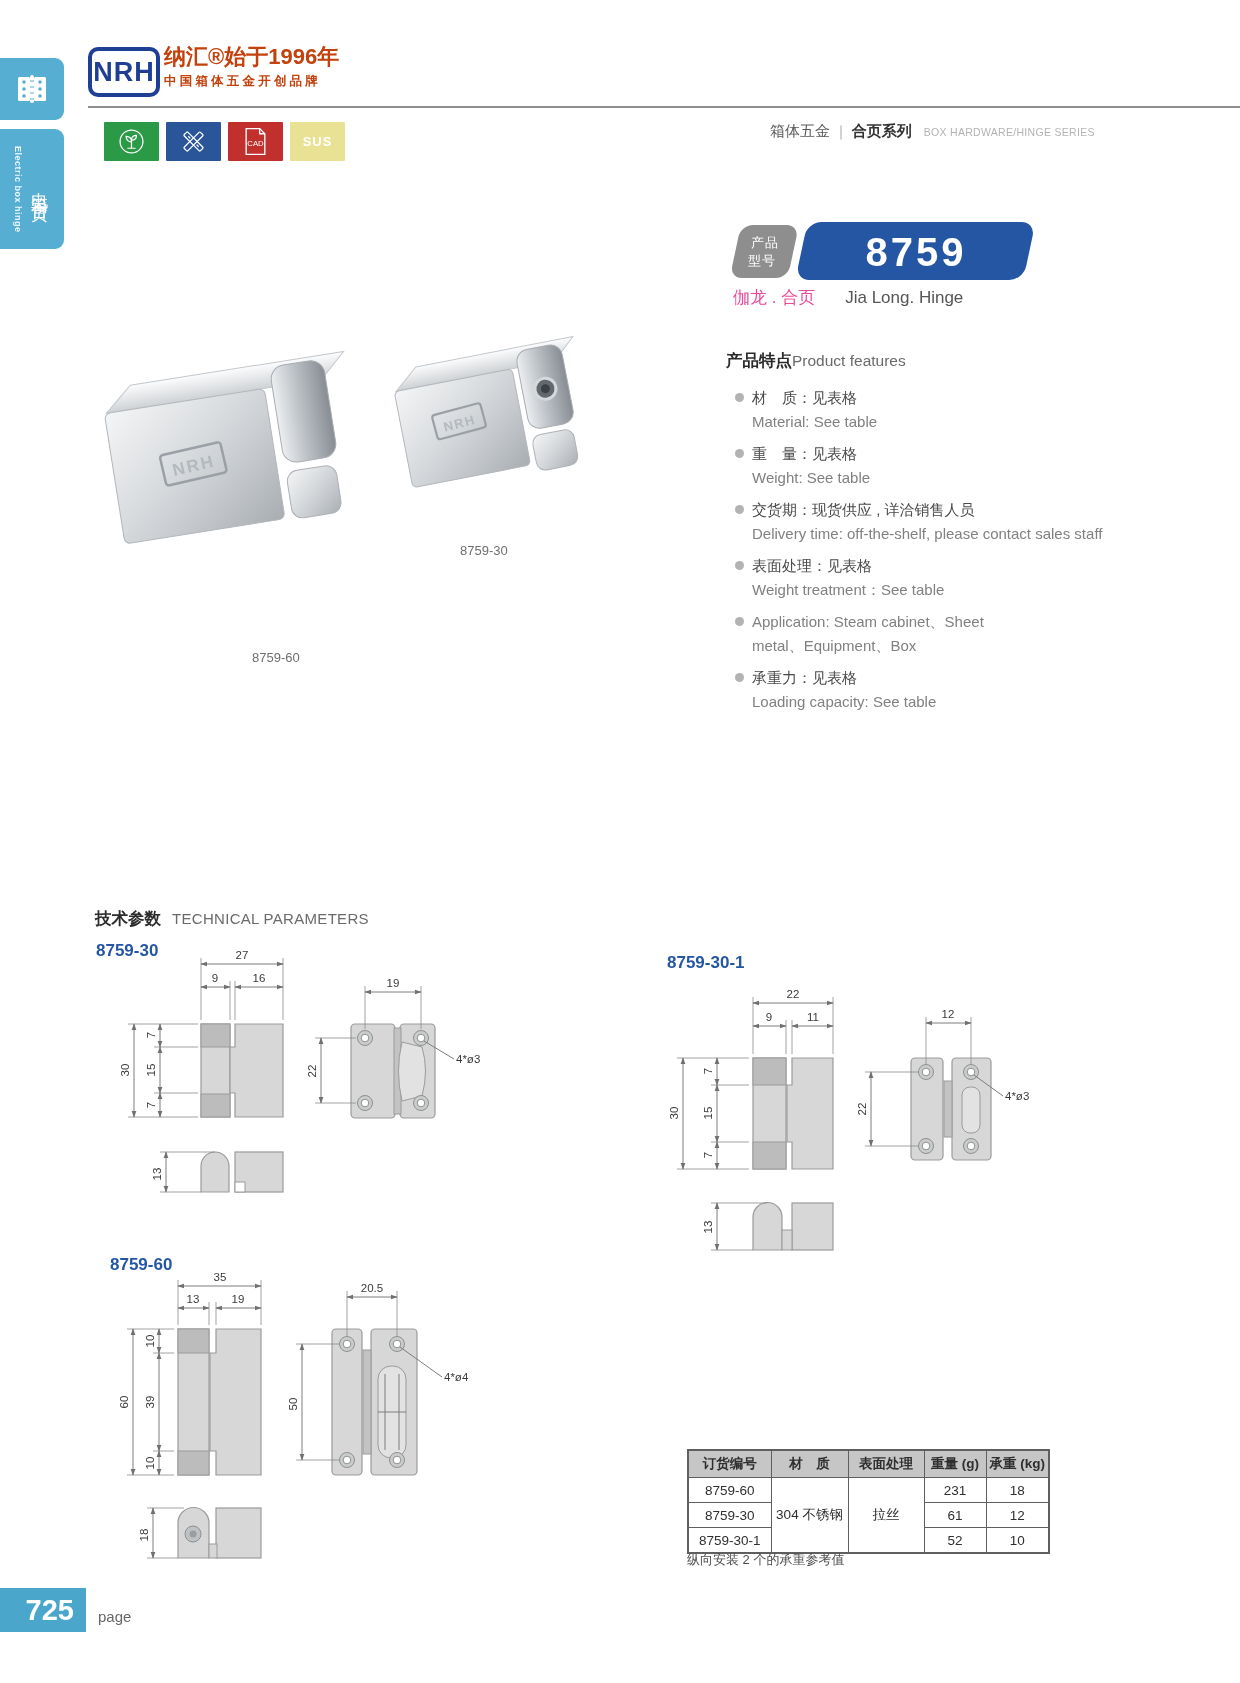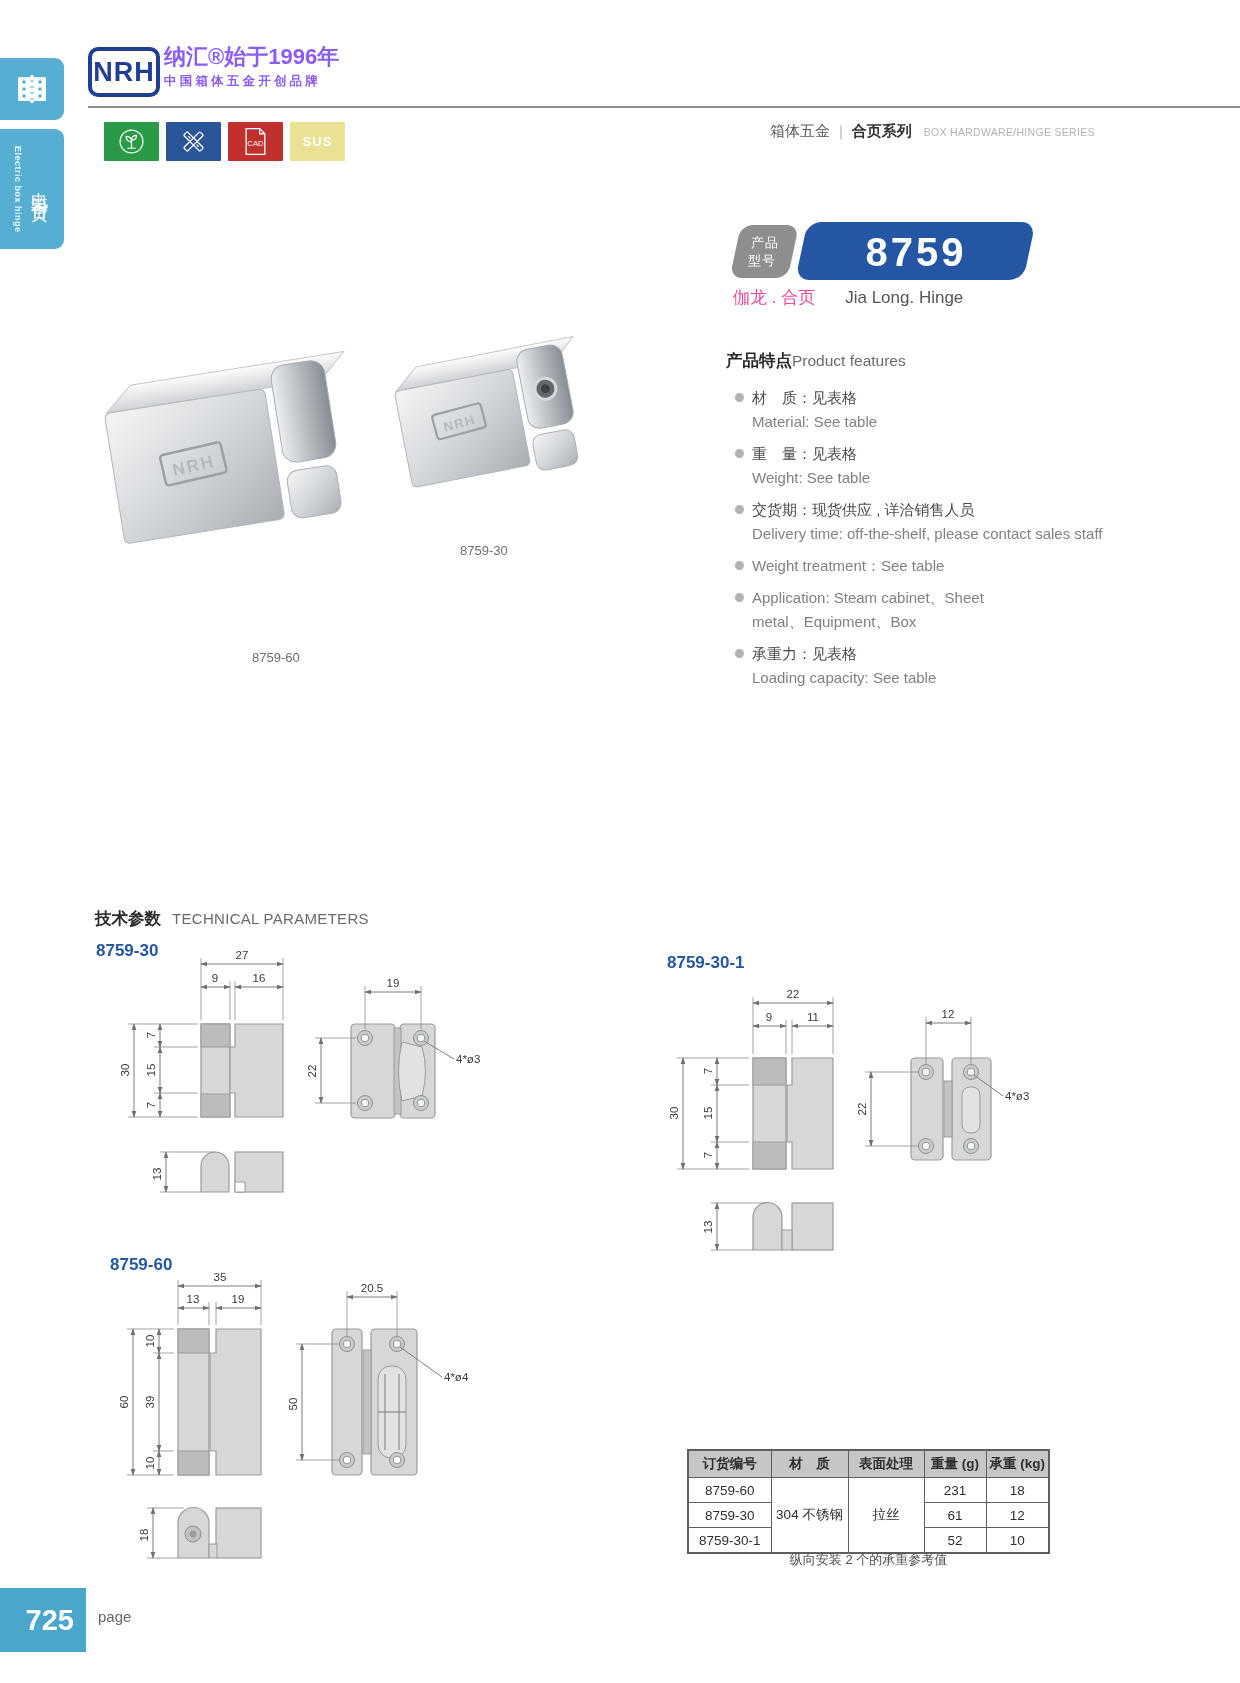--- a/index.html
+++ b/index.html
@@ -3,21 +3,21 @@
 <meta charset="utf-8">
 <style>
   html,body{margin:0;padding:0;background:#fff;}
   body{font-family:"Liberation Sans","DejaVu Sans",sans-serif;}
   #page{position:relative;width:1240px;height:1683px;background:#fff;overflow:hidden;}
 
   
   .logo-box{position:absolute;left:88px;top:47px;width:64px;height:42px;border:4px solid #1e3f94;
     border-radius:10px;display:flex;align-items:center;justify-content:center;
     font-size:27px;font-weight:800;color:#1e3f94;letter-spacing:1px;}
-  .brand{position:absolute;left:164px;top:44px;color:#8b5cf6;}
+  .brand{position:absolute;left:164px;top:44px;color:#c2410c;}
   .brand-l1{font-size:22px;font-weight:800;line-height:26px;}
   .brand-l2{font-size:12.5px;font-weight:600;letter-spacing:3.2px;margin-top:3px;}
   .series{position:absolute;left:770px;top:74px;display:flex;align-items:baseline;white-space:nowrap;margin-top:48px;}
   .series-cn1{font-size:15px;color:#5a5a5a;}
   .series-div{font-size:14px;color:#9a9a9a;margin:0 4px;}
   .series-cn2{font-size:15px;font-weight:bold;color:#333;}
   .series-en{font-size:10.5px;color:#b3b3b3;margin-left:12px;letter-spacing:0.3px;}
   .rule{position:absolute;left:88px;top:106px;width:1152px;height:2px;background:#8f8f8f;}
 
   
@@ -67,24 +67,24 @@
   .dtxt{font-size:11.5px;fill:#3a3a3a;}
   .dlabel{font-size:17px;font-weight:bold;fill:#2456a4;}
   .hole-o{fill:#c9cccd;stroke:#8f8f8f;stroke-width:1;}
   .hole-i{fill:#fff;stroke:#8f8f8f;stroke-width:1;}
 
   
   .spec-table{position:absolute;left:687px;top:1449px;border-collapse:collapse;border:2px solid #5f5f5f;
     font-size:13.5px;color:#2f2f2f;table-layout:fixed;}
   .spec-table th{background:#c6c6c6;font-weight:600;border:1px solid #5f5f5f;height:26px;padding:0;}
   .spec-table td{border:1px solid #5f5f5f;text-align:center;height:24px;padding:0;background:#fff;}
-  .table-note{position:absolute;left:687px;top:1551px;width:363px;text-align:center;font-size:13px;color:#4f4f4f;}
-
-  
-  .page-block{position:absolute;left:0;top:1588px;width:86px;height:64px;background:#4aa6cb;color:#fff;
+  .table-note{position:absolute;left:687px;top:1551px;width:363px;text-align:left;font-size:13px;color:#4f4f4f;}
+
+  
+  .page-block{position:absolute;left:0;top:1588px;width:86px;height:44px;background:#4aa6cb;color:#fff;
     display:flex;align-items:center;justify-content:flex-end;padding-right:12px;box-sizing:border-box;
     font-size:29px;font-weight:bold;}
   .page-word{position:absolute;left:98px;top:1608px;font-size:15px;color:#666;}
 </style>
 </head>
 <body>
 
 <div id="page">
 
   <svg width="0" height="0" style="position:absolute">
@@ -233,20 +233,21 @@
         <div class="feat-cn">重　量：见表格</div>
         <div class="feat-en">Weight: See table</div>
       </div>
       <div class="feat-item">
         <span class="bullet"></span>
         <div class="feat-cn">交货期：现货供应 , 详洽销售人员</div>
         <div class="feat-en">Delivery time: off-the-shelf, please contact sales staff</div>
       </div>
       <div class="feat-item">
         <span class="bullet"></span>
+        <div class="feat-cn">表面处理：见表格</div>
         <div class="feat-en">Weight treatment：See table</div>
       </div>
       <div class="feat-item">
         <span class="bullet"></span>
         <div class="feat-en">Application: Steam cabinet、Sheet
 metal、Equipment、Box</div>
       </div>
       <div class="feat-item">
         <span class="bullet"></span>
         <div class="feat-cn">承重力：见表格</div>

